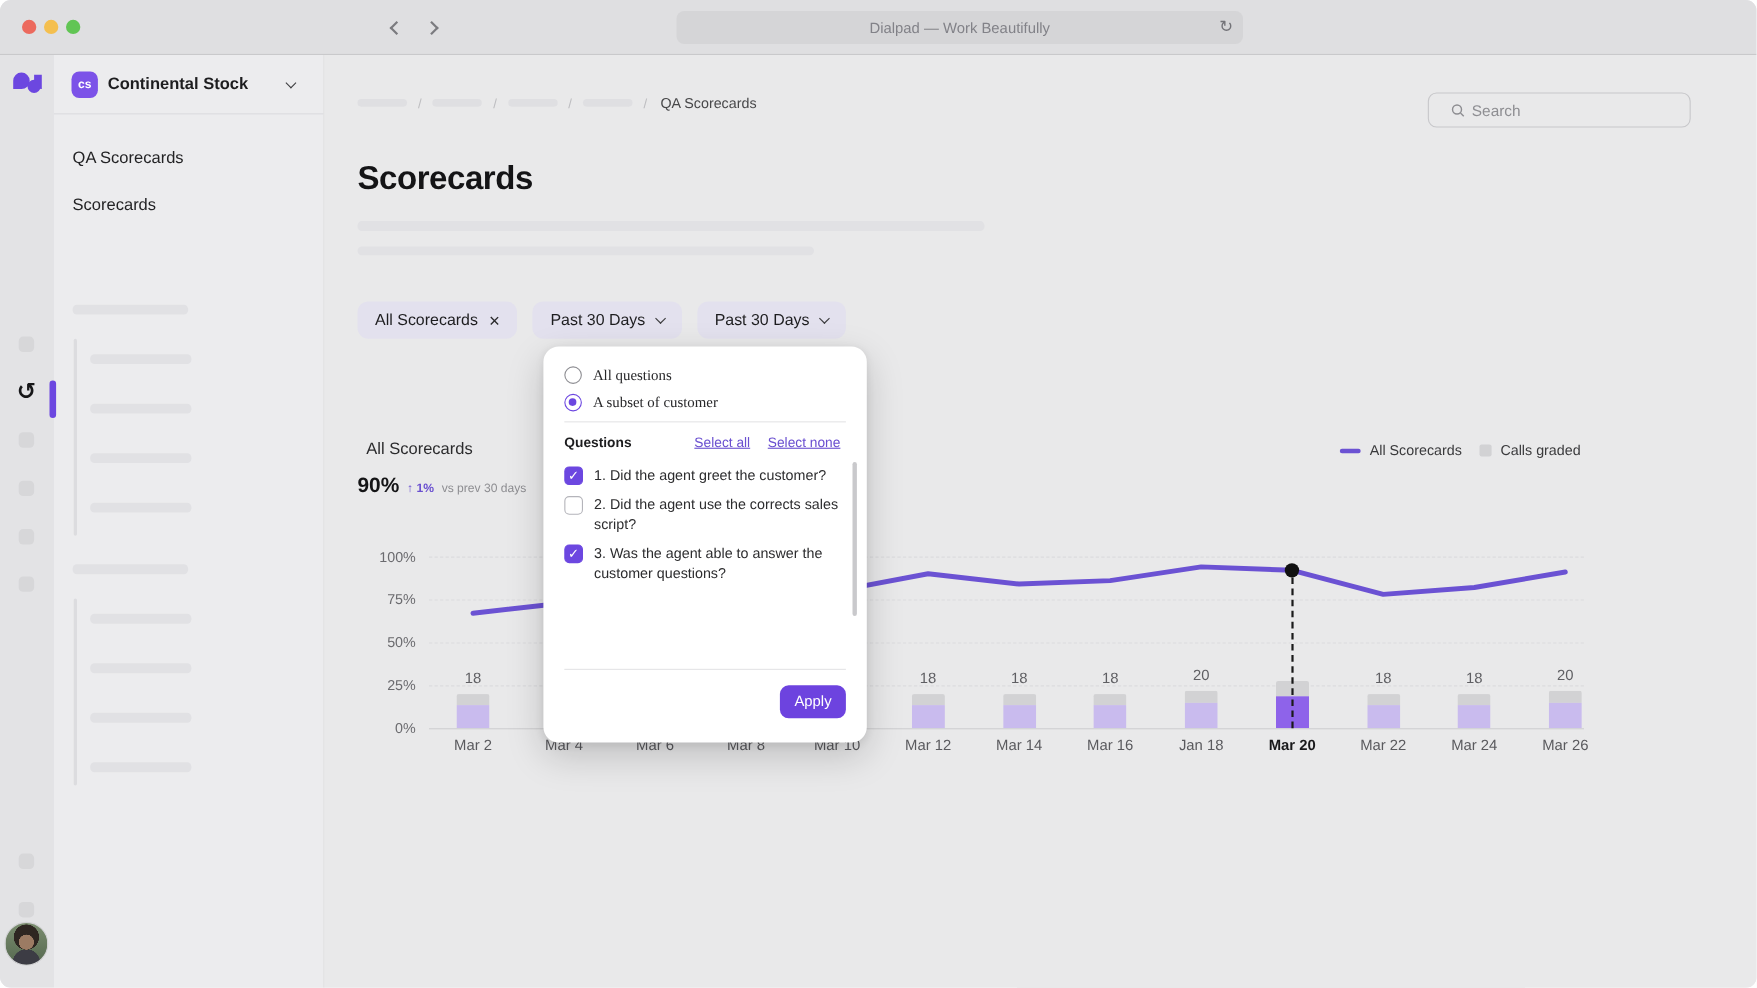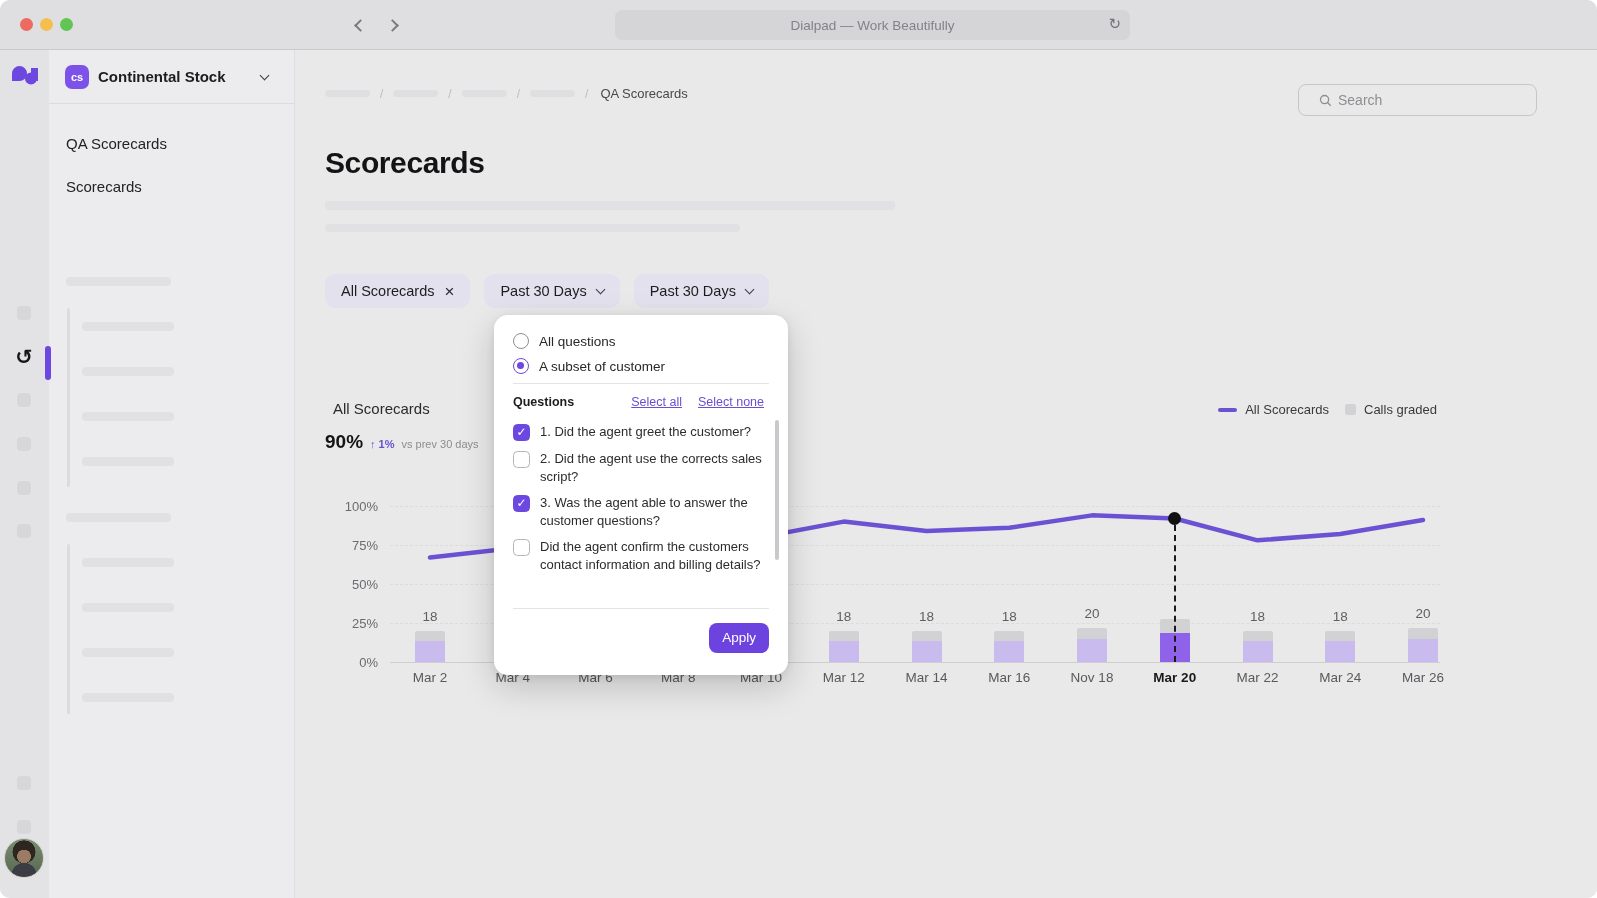--- a/index.html
+++ b/index.html
@@ -86,21 +86,21 @@
   .xlabel.hl { color:#19191b; font-weight:bold; }
   #line-svg { position:absolute; left:0; top:0; overflow:visible; }
   .dot { position:absolute; width:13px; height:13px; border-radius:50%; background:#111; }
   .vline { position:absolute; width:0; border-left:2px dashed #1a1a1a; }
   .tooltip { position:absolute; width:102px; background:#fdfdfd; border:1px solid #ececee; border-radius:10px; box-shadow:0 6px 18px rgba(0,0,0,.16); padding:10px 12px; z-index:4; }
   .tt-value { font-size:15px; font-weight:bold; color:#1d1d1f; margin-bottom:3px; }
   .tt-sub { font-size:13.5px; color:#6f6f73; line-height:19px; }
 
   
   .popover { position:absolute; left:199px; top:265px; width:294px; height:360px; background:#fff; border-radius:14px; box-shadow:0 12px 34px rgba(0,0,0,.18), 0 2px 8px rgba(0,0,0,.08); z-index:5; }
-  .radio-row { position:absolute; left:19px; display:flex; align-items:center; gap:10px; }
+  .radio-row { position:absolute; left:19px; display:flex; align-items:center; gap:10px;font-family:Liberation Serif, serif; }
   .radio { width:16px; height:16px; border-radius:50%; border:1.6px solid #8e8e93; background:#fff; position:relative; flex-shrink:0; }
   .radio.on { border-color:#6c47e0; }
   .radio.on::after { content:""; position:absolute; left:3px; top:3px; width:7px; height:7px; border-radius:50%; background:#6c47e0; }
   .radio-label { font-size:13.5px; color:#28282a; }
   .pop-divider { position:absolute; left:19px; right:19px; border-top:1px solid #e4e4e6; }
   .q-head { position:absolute; left:19px; top:80px; right:24px; display:flex; align-items:center; }
   .q-title { font-size:12.5px; font-weight:bold; color:#1d1d1f; flex:1; }
   .q-link { font-size:12.5px; color:#6a4fd0; text-decoration:underline; margin-left:16px; }
   .q-list { position:absolute; left:19px; top:108px; width:260px; }
   .q-row { display:flex; gap:10px; margin-bottom:9px; }
@@ -294,21 +294,21 @@
           </div>
           <div class="bar-label" style="left: 1011px; top: 150px;">20</div>
           <div class="xlabel" style="left: 7px;">Mar 2</div>
           <div class="xlabel" style="left: 89.75px;">Mar 4</div>
           <div class="xlabel" style="left: 172.5px;">Mar 6</div>
           <div class="xlabel" style="left: 255.25px;">Mar 8</div>
           <div class="xlabel" style="left: 338px;">Mar 10</div>
           <div class="xlabel" style="left: 420.75px;">Mar 12</div>
           <div class="xlabel" style="left: 503.5px;">Mar 14</div>
           <div class="xlabel" style="left: 586.25px;">Mar 16</div>
-          <div class="xlabel" style="left: 669px;">Nov 18</div>
+          <div class="xlabel" style="left: 669px;">Jan 18</div>
           <div class="xlabel hl" style="left: 751.75px;">Mar 20</div>
           <div class="xlabel" style="left: 834.5px;">Mar 22</div>
           <div class="xlabel" style="left: 917.25px;">Mar 24</div>
           <div class="xlabel" style="left: 1000px;">Mar 26</div>
           <div class="vline" style="left: 783.75px; top: 69.48px; height: 136.52px;"></div>
           <div class="dot" style="left: 778.25px; top: 55.98px;"></div>
         </div>
 
       <div class="popover">
         <div id="radio-rows">
@@ -333,24 +333,20 @@
               <span class="q-text">1. Did the agent greet the customer?</span>
             </div>
             <div class="q-row">
               <span class="checkbox"></span>
               <span class="q-text">2. Did the agent use the corrects sales script?</span>
             </div>
             <div class="q-row">
               <span class="checkbox on">✓</span>
               <span class="q-text">3. Was the agent able to answer the customer questions?</span>
             </div>
-            <div class="q-row">
-              <span class="checkbox"></span>
-              <span class="q-text">Did the agent confirm the customers contact information and billing details?</span>
-            </div>
           </div>
         <div class="pop-scrollbar"></div>
         <div class="pop-divider" style="top:293px;"></div>
         <button class="apply-btn">Apply</button>
       </div>
 
     </div>
   </div>
 </div>
 

